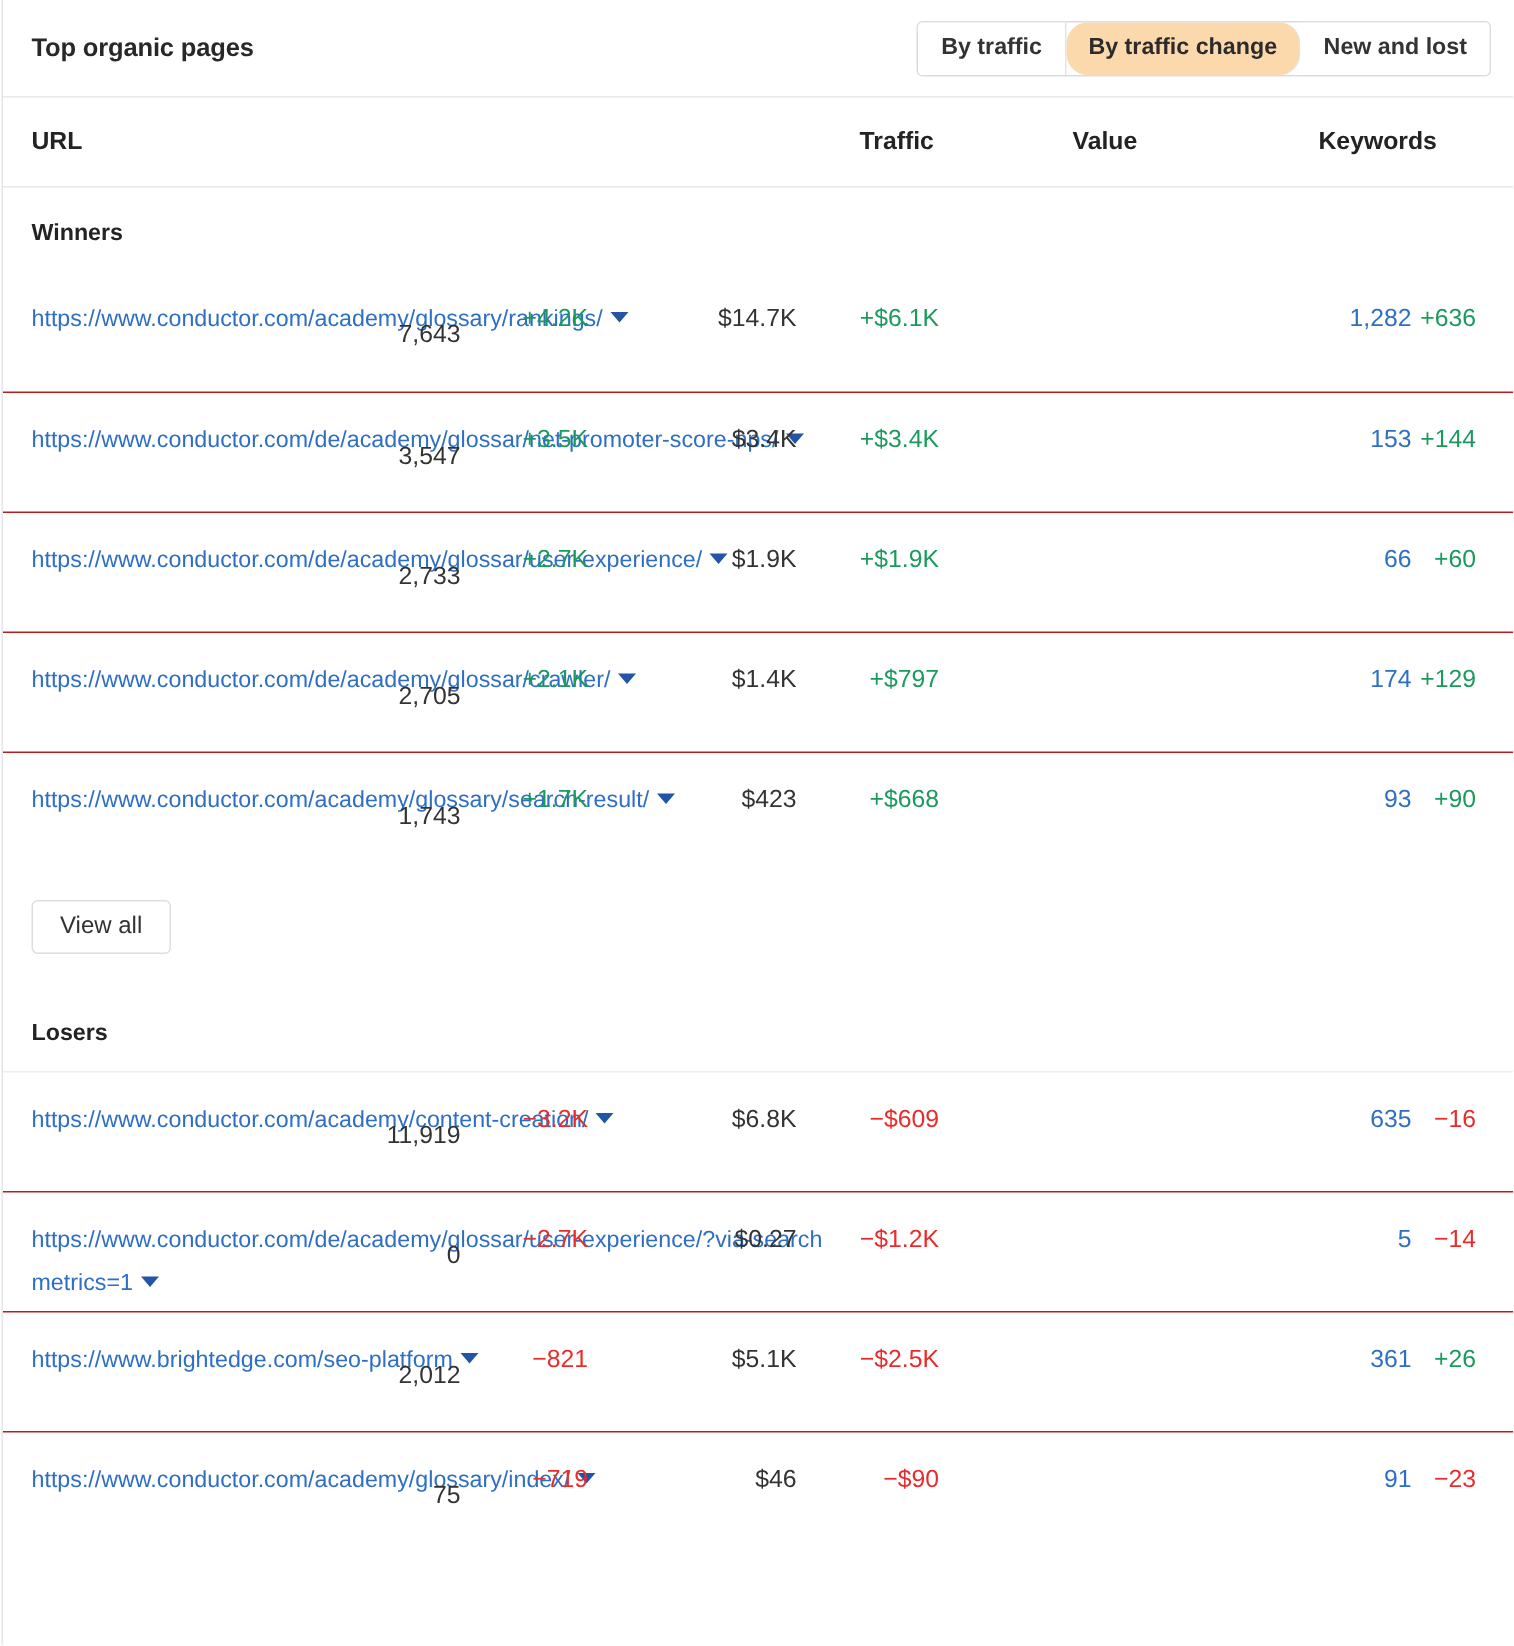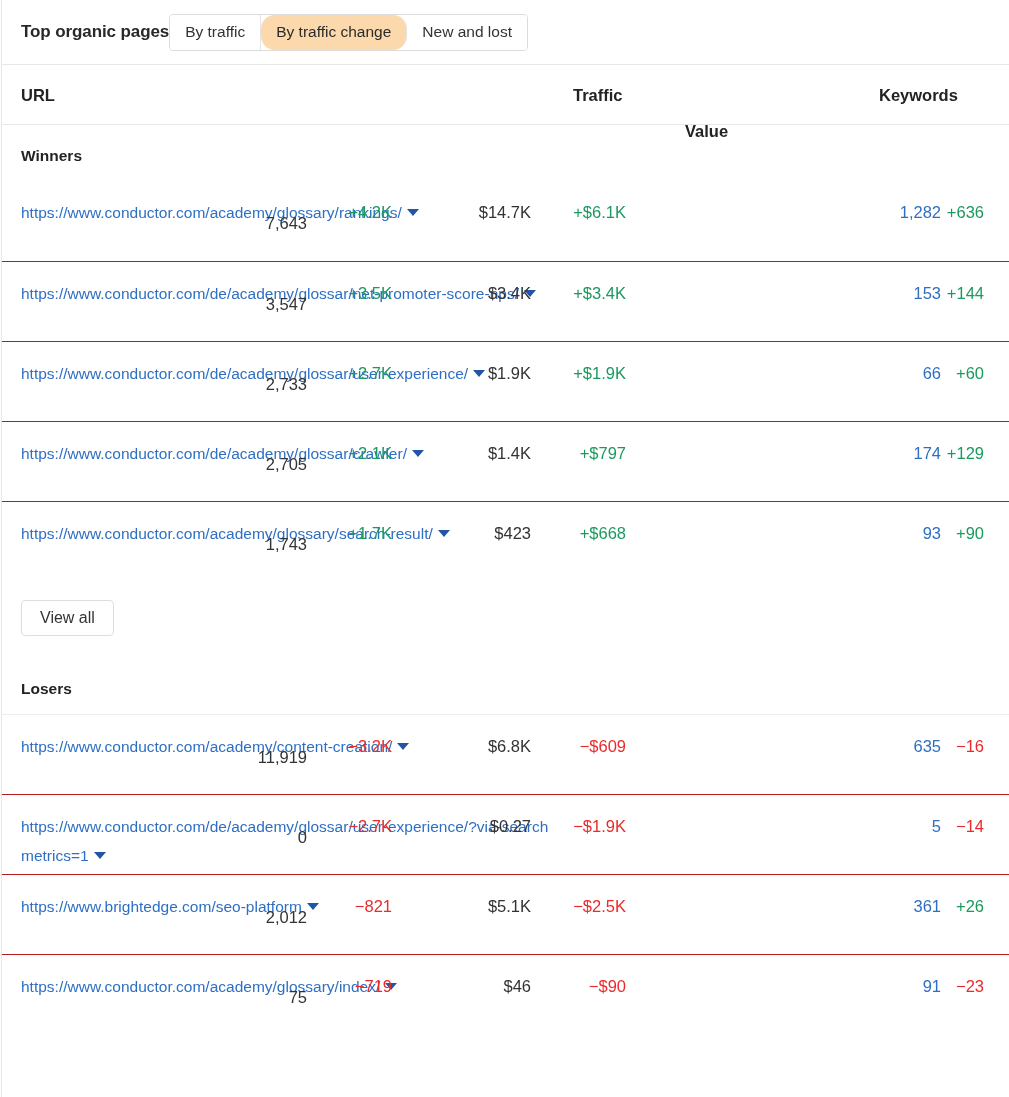--- a/index.html
+++ b/index.html
@@ -28,20 +28,21 @@
     background: #fff;
     border-left: 1px solid #e6e6e6;
     box-sizing: border-box;
   }
 
   
   .card-header {
     height: 64px;
     display: flex;
     align-items: center;
+    justify-content: space-between;
     padding: 0 15px 0 19px;
     box-sizing: border-box;
   }
   .card-title {
     font-size: 17px;
     font-weight: bold;
     color: #282828;
     letter-spacing: -0.1px;
   }
   .segmented {
@@ -58,20 +59,21 @@
     justify-content: center;
     padding: 0 15px;
     font-size: 15.5px;
     color: #333;
     background: #fff;
     border: none;
     border-right: 1px solid #e4e4e4;
     font-family: "Liberation Sans", sans-serif;
     cursor: pointer;
     white-space: nowrap;
+    font-weight: bold;
   }
   .seg-btn:last-child { border-right: none; }
   .seg-btn.active {
     background: #fbd9ac;
     color: #2b2b2b;
     border-radius: 14px;
   }
 
   .hr-full {
     height: 1px;
@@ -98,21 +100,21 @@
   .col-head .h-value,
   .col-head .h-keywords {
     position: absolute;
     top: 50%;
     transform: translateY(-50%);
     font-size: 16.5px;
     font-weight: bold;
     color: #232323;
   }
   .col-head .h-traffic { left: 571px; }
-  .col-head .h-value   { left: 683px; margin-top: 36px; }
+  .col-head .h-value   { left: 713px; }
   .col-head .h-keywords{ left: 877px; }
 
   
   .section-title {
     font-size: 15.5px;
     font-weight: bold;
     color: #232323;
     padding: 22px 0 16px 19px;
   }
   .rows { }
@@ -307,21 +309,21 @@
             <div class="num n-kw-d down">−16</div>
           </div>
         </div>
 
         <div class="row">
           <div class="row-inner">
             <div class="url-cell"><span class="url-link">https://www.conductor.com/de/academy/glossar/user-experience/?via-searchmetrics=1</span><span class="caret"></span></div>
             <div class="num n-traffic">0</div>
             <div class="num n-traffic-d down">−2.7K</div>
             <div class="num n-value">$0.27</div>
-            <div class="num n-value-d down">−$1.9K</div>
+            <div class="num n-value-d down">−$1.2K</div>
             <div class="num n-kw">5</div>
             <div class="num n-kw-d down">−14</div>
           </div>
         </div>
 
 
         <div class="row">
           <div class="row-inner">
             <div class="url-cell"><span class="url-link">https://www.brightedge.com/seo-platform</span><span class="caret"></span></div>
             <div class="num n-traffic">2,012</div>

